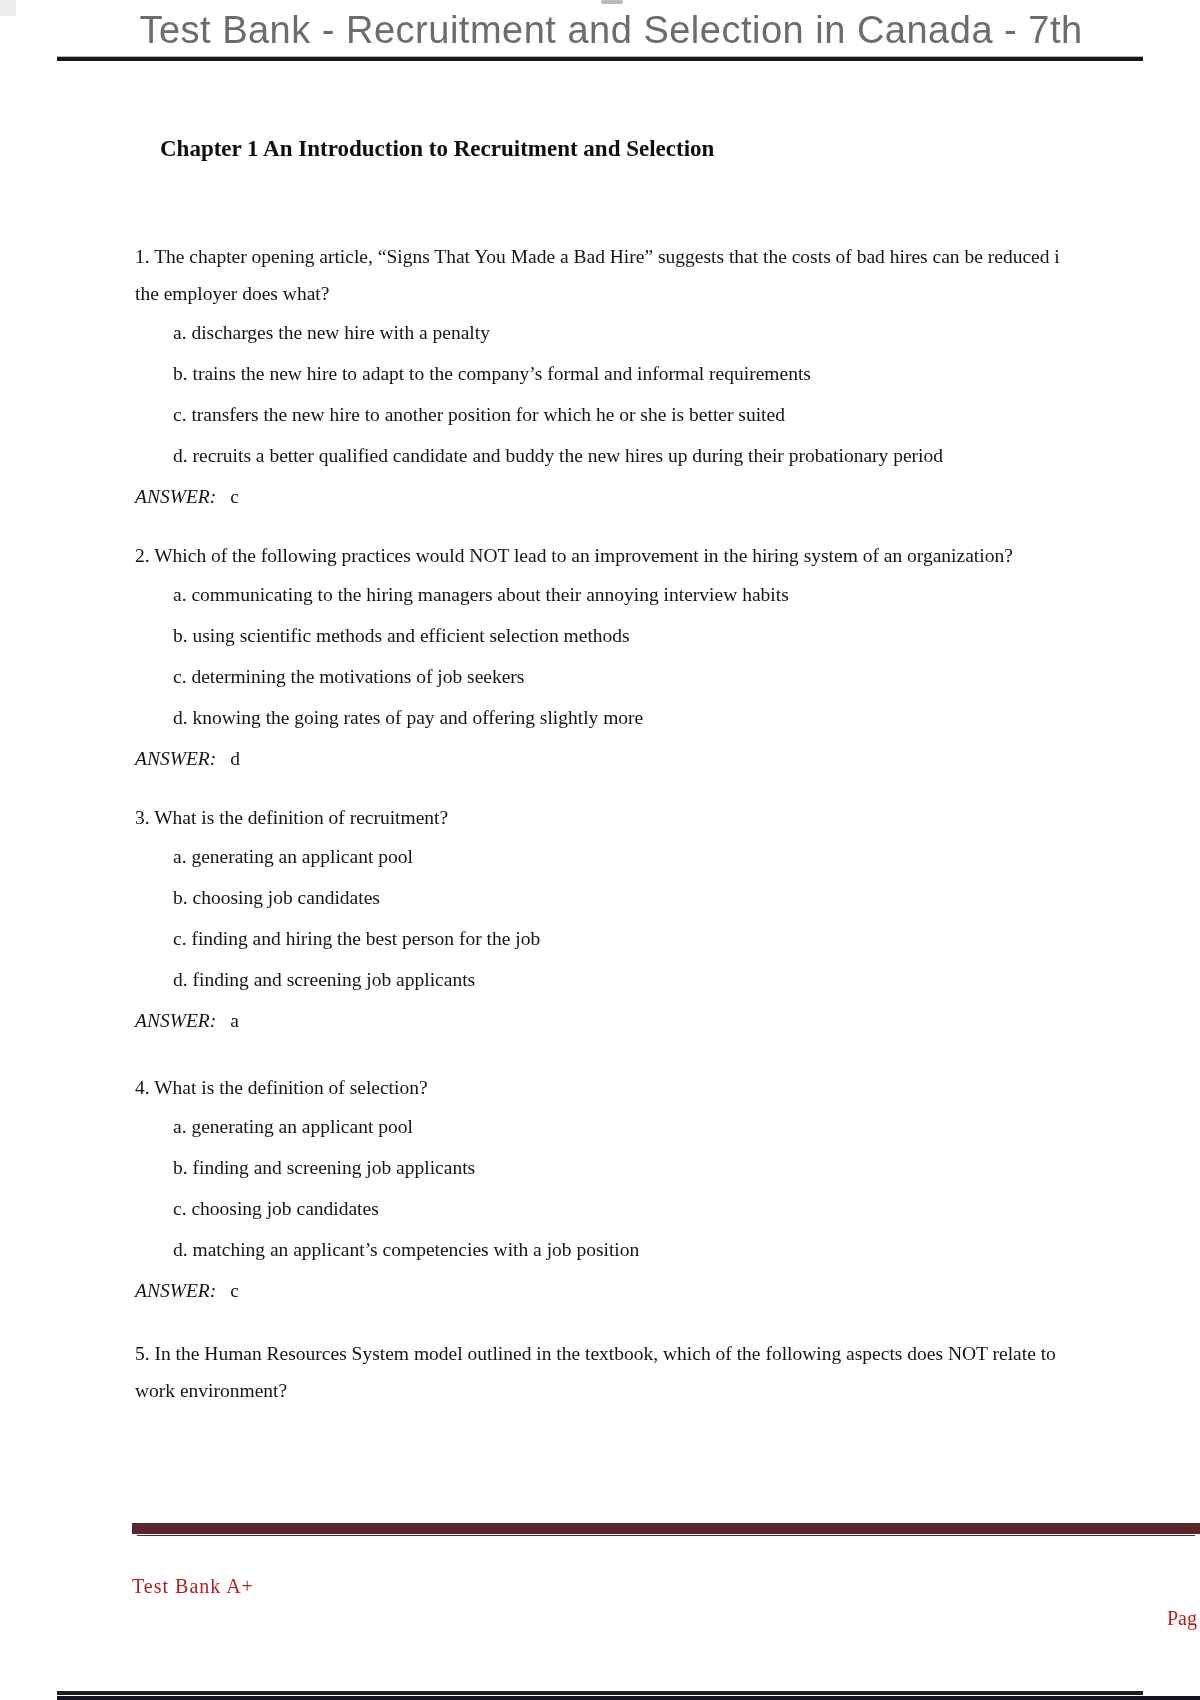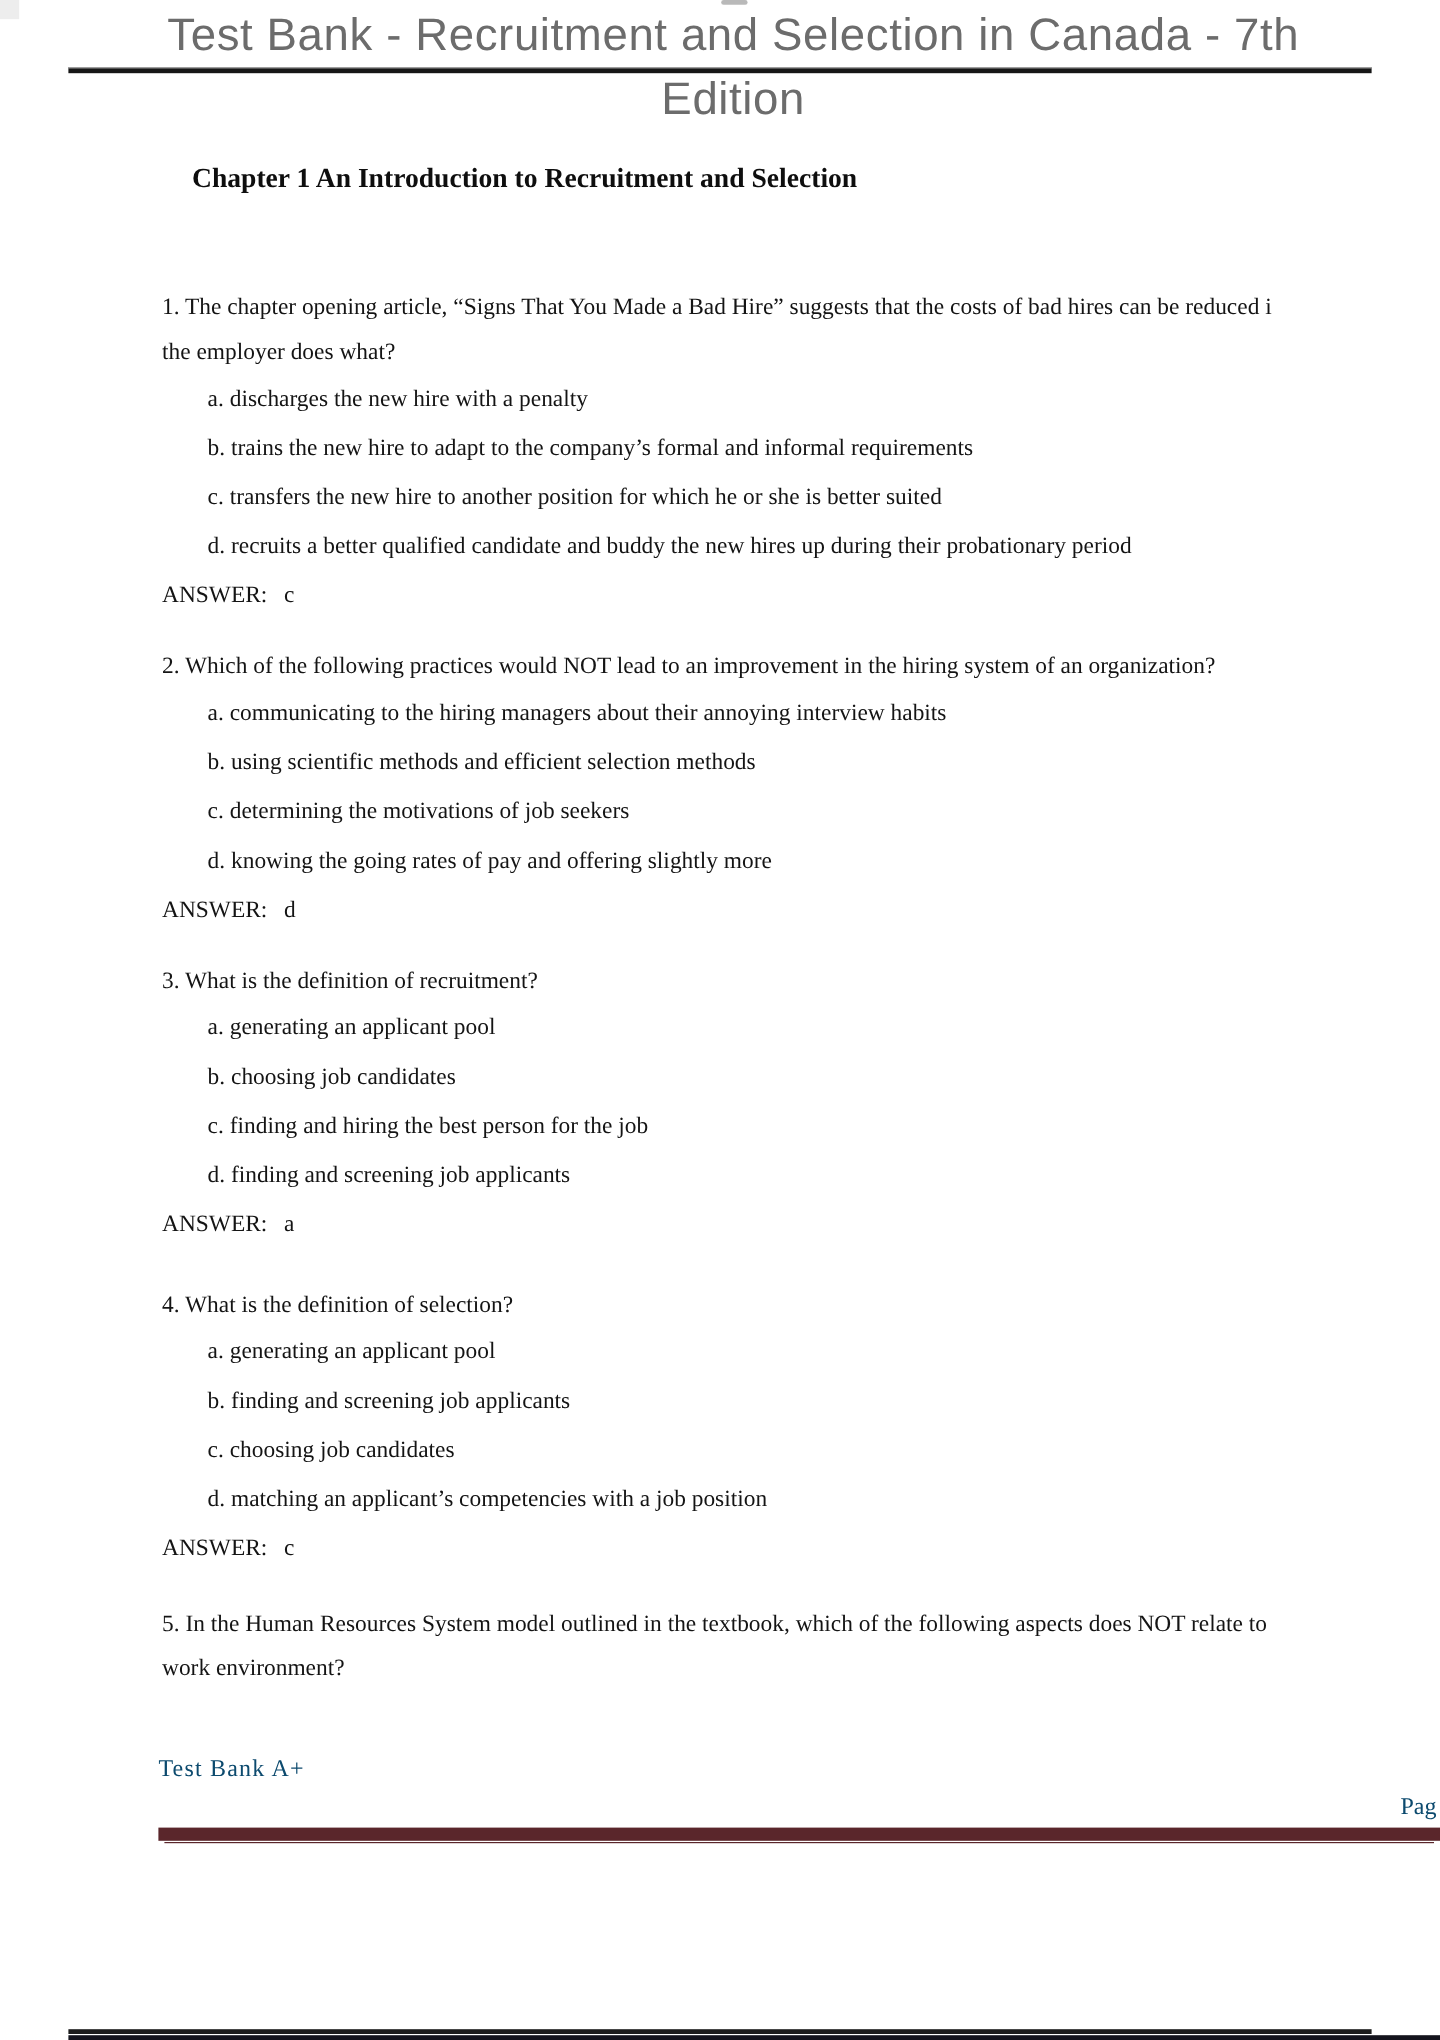--- a/index.html
+++ b/index.html
@@ -85,40 +85,40 @@
     margin-left: 38px !important;
     font-size: 19.5px;
     line-height: 41px;
     white-space: nowrap;
   }
   .answer {
     font-size: 19.5px;
     line-height: 41px;
     white-space: nowrap;
   }
-  .ans-label { }
+  .ans-label { font-style: italic; }
   .ans-val { margin-left: 14px; }
   #q2, #q3 { margin-top: 20px; }
   #q4 { margin-top: 28px; }
   #q5 { margin-top: 24px; }
   
   .footer-rule {
     position: absolute;
     top: 1523px; left: 132px; right: 0;
     height: 6px;
     background: #5a262b;
     border-bottom: 5px solid transparent;
     box-shadow: 0 7px 0 -5px #5a262b;
   }
   .footer-row {
     position: absolute;
-    top: 1460px; left: 132px; right: 0; height: 28px;
+    top: 1572px; left: 132px; right: 0; height: 28px;
     font-size: 20px;
     line-height: 28px;
-    color: #0c4a6e;
+    color: #b91c1c;
   }
   .footer-left { position: absolute; left: 0; letter-spacing: 1px; }
   .footer-right { position: absolute; left: 1035px; white-space: nowrap; margin-top: 32px; }
   
   .bottom-rule {
     position: absolute;
     top: 1691px; left: 57px;
     width: 1086px; height: 4px;
     background: #1c1c1c;
   }
@@ -132,21 +132,20 @@
 </head>
 <body>
 
 <div class="page">
 
   <div class="corner-artifact"></div>
   <div class="top-mark"></div>
 
   <div class="doc-title">
     <div>Test Bank - Recruitment and Selection in Canada - 7th</div>
-    <div>Edition</div>
   </div>
   <div class="title-underline"></div>
 
   <h2 class="chapter">Chapter 1 An Introduction to Recruitment and Selection</h2>
 
   <div class="content">
 
     <div class="question" id="q1">
       <p class="qline">1. The chapter opening article, “Signs That You Made a Bad Hire” suggests that the costs of bad hires can be reduced i</p>
       <p class="qline">the employer does what?</p>

